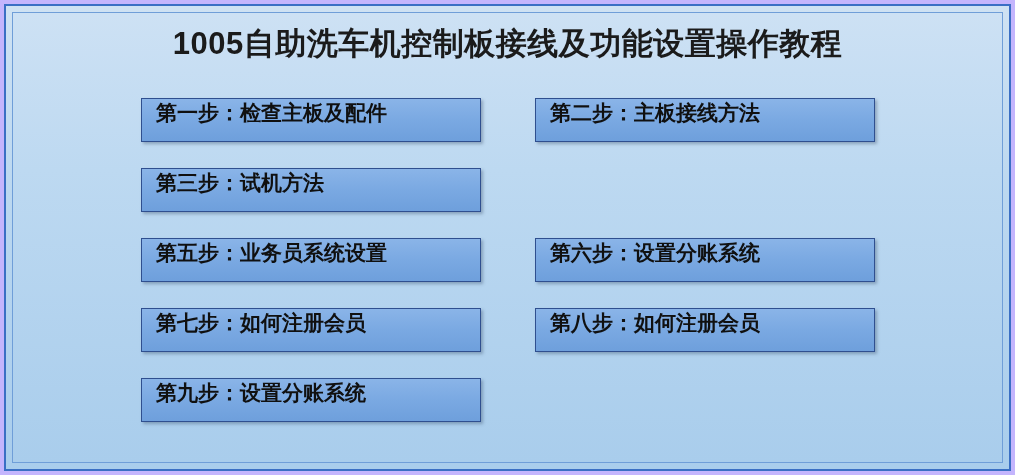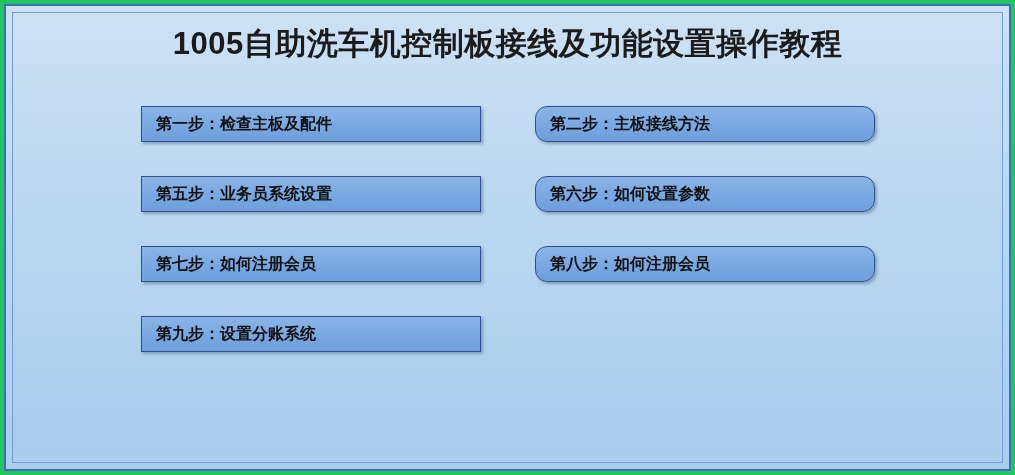--- a/index.html
+++ b/index.html
@@ -11,21 +11,21 @@
     height: 475px;
     background: #ffffff;
     font-family: "Liberation Sans", sans-serif;
     overflow: hidden;
   }
   #page {
     position: relative;
     width: 1015px;
     height: 475px;
     box-sizing: border-box;
-    background: #22c55e;
+    background: #c4b5fd;
   }
   
   .outer-frame {
     position: absolute;
     left: 4px;
     top: 4px;
     width: 1007px;
     height: 467px;
     box-sizing: border-box;
     border: 2px solid #3a6fc4;
@@ -65,54 +65,56 @@
     grid-template-columns: 340px 54px 340px;
     grid-template-rows: repeat(5, 44px);
     row-gap: 26px;
   }
   .step {
     box-sizing: border-box;
     border: 1px solid #2f4f8f;
     background: linear-gradient(to bottom, #8ab4e8 0%, #7aa9e2 50%, #6e9fdc 100%);
     box-shadow: 2px 2px 3px rgba(40, 60, 90, 0.35);
     display: flex;
-    align-items: center;
+    align-items: flex-start;
     padding-left: 14px;
-    font-size: 16px;
+    font-size: 21px;
     font-weight: bold;
     color: #101010;
     white-space: nowrap;
-    margin-top: 8px;
   }
   .col-left { grid-column: 1; }
-  .col-right { grid-column: 3; border-radius: 12px; }
+  .col-right { grid-column: 3; }
 </style>
 </head>
 <body>
 
 <div id="page">
   <div class="outer-frame"></div>
   <div class="inner-frame"></div>
 
   <div class="title">1005自助洗车机控制板接线及功能设置操作教程</div>
 
   <div class="grid">
     <div class="step col-left">
       <span>第一步：检查主板及配件</span>
     </div>
     <div class="step col-right">
       <span>第二步：主板接线方法</span>
     </div>
 
+    <div class="step col-left">
+      <span>第三步：试机方法</span>
+    </div>
 
     <div class="step col-left">
       <span>第五步：业务员系统设置</span>
     </div>
     <div class="step col-right">
-      <span>第六步：如何设置参数</span>
+      <span>第六步：设置分账系统</span>
     </div>
 
     <div class="step col-left">
       <span>第七步：如何注册会员</span>
     </div>
     <div class="step col-right">
       <span>第八步：如何注册会员</span>
     </div>
 
     <div class="step col-left">

